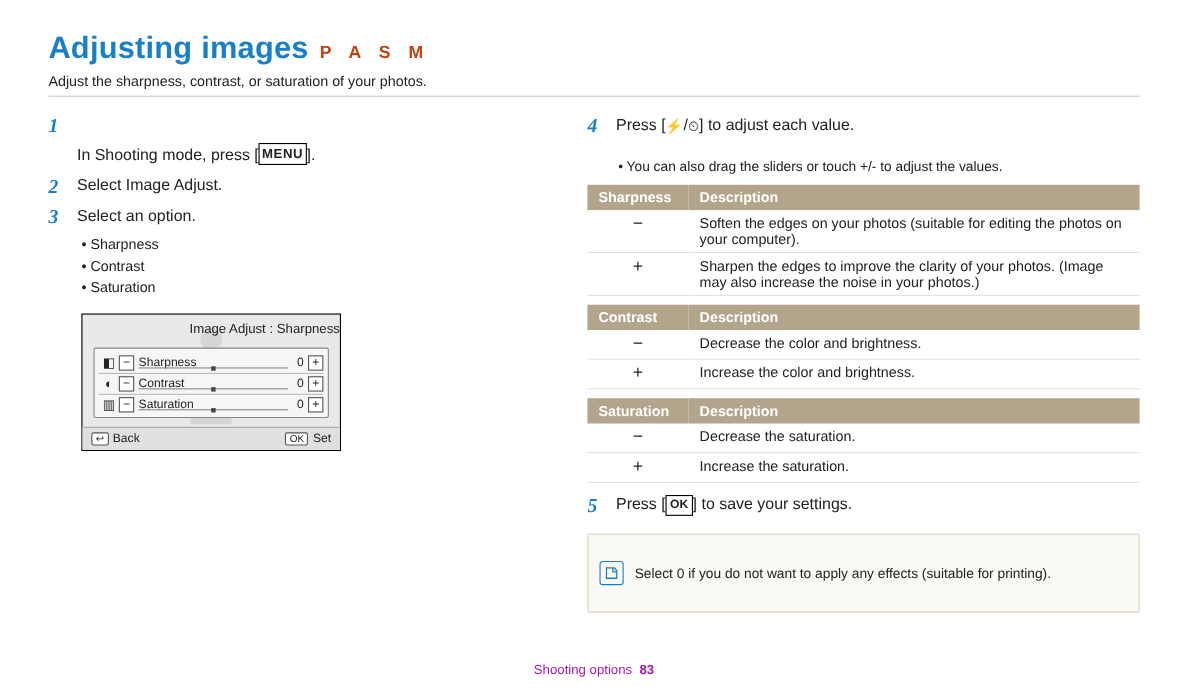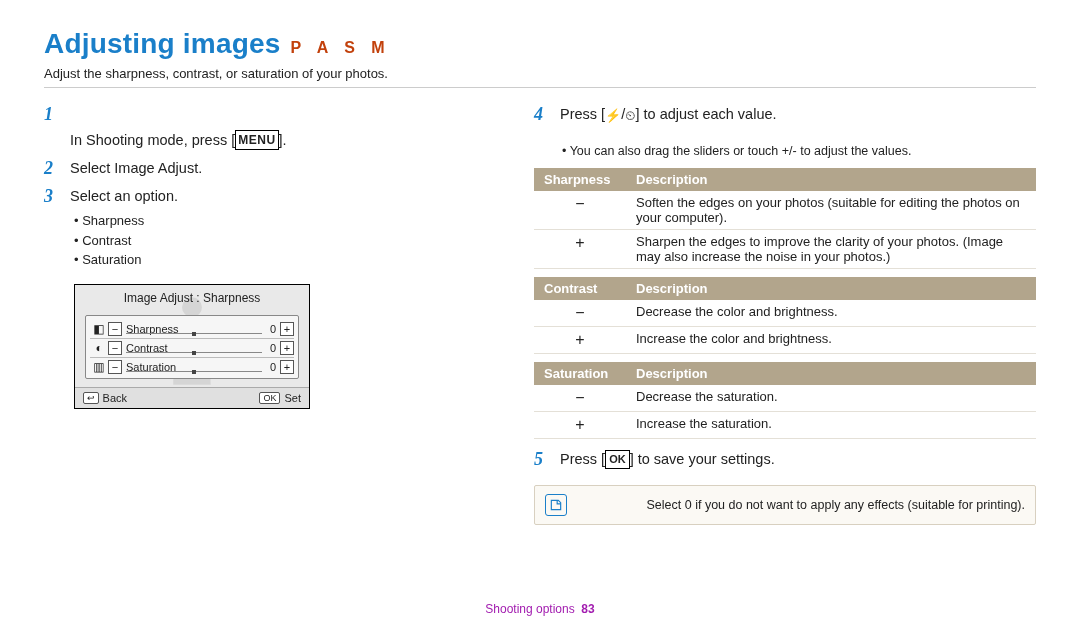--- a/index.html
+++ b/index.html
@@ -22,21 +22,21 @@
   .btn-glyph { display:inline-block; font-size:13px; vertical-align:-1px; }
   ul.opts { list-style: none; margin-left: 30px; margin-top: 2px; }
   ul.opts li { font-size: 13px; line-height: 1.5; }
   ul.opts li::before { content: "• "; }
   ul.note { list-style:none; margin-left:28px; margin-top:17px; }
   ul.note li { font-size:12.5px; line-height:1.4; }
   ul.note li::before { content:"• "; }
 
   
   .screen { width: 236px; border: 1px solid #000; margin: 14px 0 0 30px; background: #e9e9e9; position: relative; }
-  .screen-title-bar { text-align: center; font-size: 12px; padding: 6px 0 10px; }
+  .screen-title-bar { text-align: right; font-size: 12px; padding: 6px 0 10px; }
   .panel { margin: 0 10px 8px 10px; background: #f6f6f6; border: 1px solid #888; border-radius: 2px; padding: 4px 4px 2px 4px; position: relative; }
   .prow { display: flex; align-items: center; border-top: 1px solid #bbb; padding: 2px 0; }
   .prow:first-child { border-top: none; }
   .picon { width: 18px; text-align: center; font-size: 12px; }
   .pminus, .pplus { width: 14px; height: 14px; border: 1px solid #555; background:#fff; font-size: 11px; line-height: 12px; text-align: center; }
   .plabel { flex: 1; font-size: 11px; padding-left: 4px; position: relative; }
   .pval { width: 14px; text-align: center; font-size: 11px; }
   .ptrack { position:absolute; bottom:1px; left:4px; right:4px; height:1px; background:#888; }
   .pthumb { position:absolute; bottom:-1px; left:50%; width:4px; height:4px; background:#444; transform:translateX(-50%); }
   .screen-footer { display:flex; justify-content:space-between; border-top:1px solid #aaa; padding:4px 8px; font-size:11px; background:#e0e0e0; }
@@ -45,21 +45,21 @@
   .ghost { position:absolute; left:50%; top:6px; transform:translateX(-50%); width:90px; height:100px; opacity:0.08; pointer-events:none; }
   .ghost svg { width:100%; height:100%; }
 
   
   table.desc { width: 100%; border-collapse: collapse; margin-top: 8px; font-size: 13px; }
   table.desc th { background: #b2a58c; color: #fff; text-align: left; font-weight: 700; padding: 4px 10px; font-size: 13px; }
   table.desc th:first-child { width: 92px; }
   table.desc td { padding: 4px 10px; border-bottom: 1px solid #e4e0d7; vertical-align: top; }
   table.desc td:first-child { text-align: center; font-size: 16px; }
 
-  .tipbox { display:flex; align-items:center; gap:10px; border:1px solid #d8d0c0; background:#fbf9f4; border-radius:2px; padding:8px 10px; margin-top:14px;justify-content:space-between; }
+  .tipbox { display:flex; align-items:center; gap:10px; border:1px solid #d8d0c0; background:#fbf9f4; border-radius:2px; padding:24px 10px; margin-top:14px; }
   .tipicon { width:22px; height:22px; border:1.5px solid #1a7fc9; border-radius:3px; display:flex; align-items:center; justify-content:center; color:#1a7fc9; font-size:13px; }
   .tipicon svg { width:14px; height:14px; }
   .tiptext { font-size:12.5px; }
 
   .footer { position:absolute; bottom:14px; left:0; right:0; text-align:center; font-size:12px; color:#a21caf; }
   .footer .pnum { font-weight:700; }
 </style>
 </head>
 <body>
 

